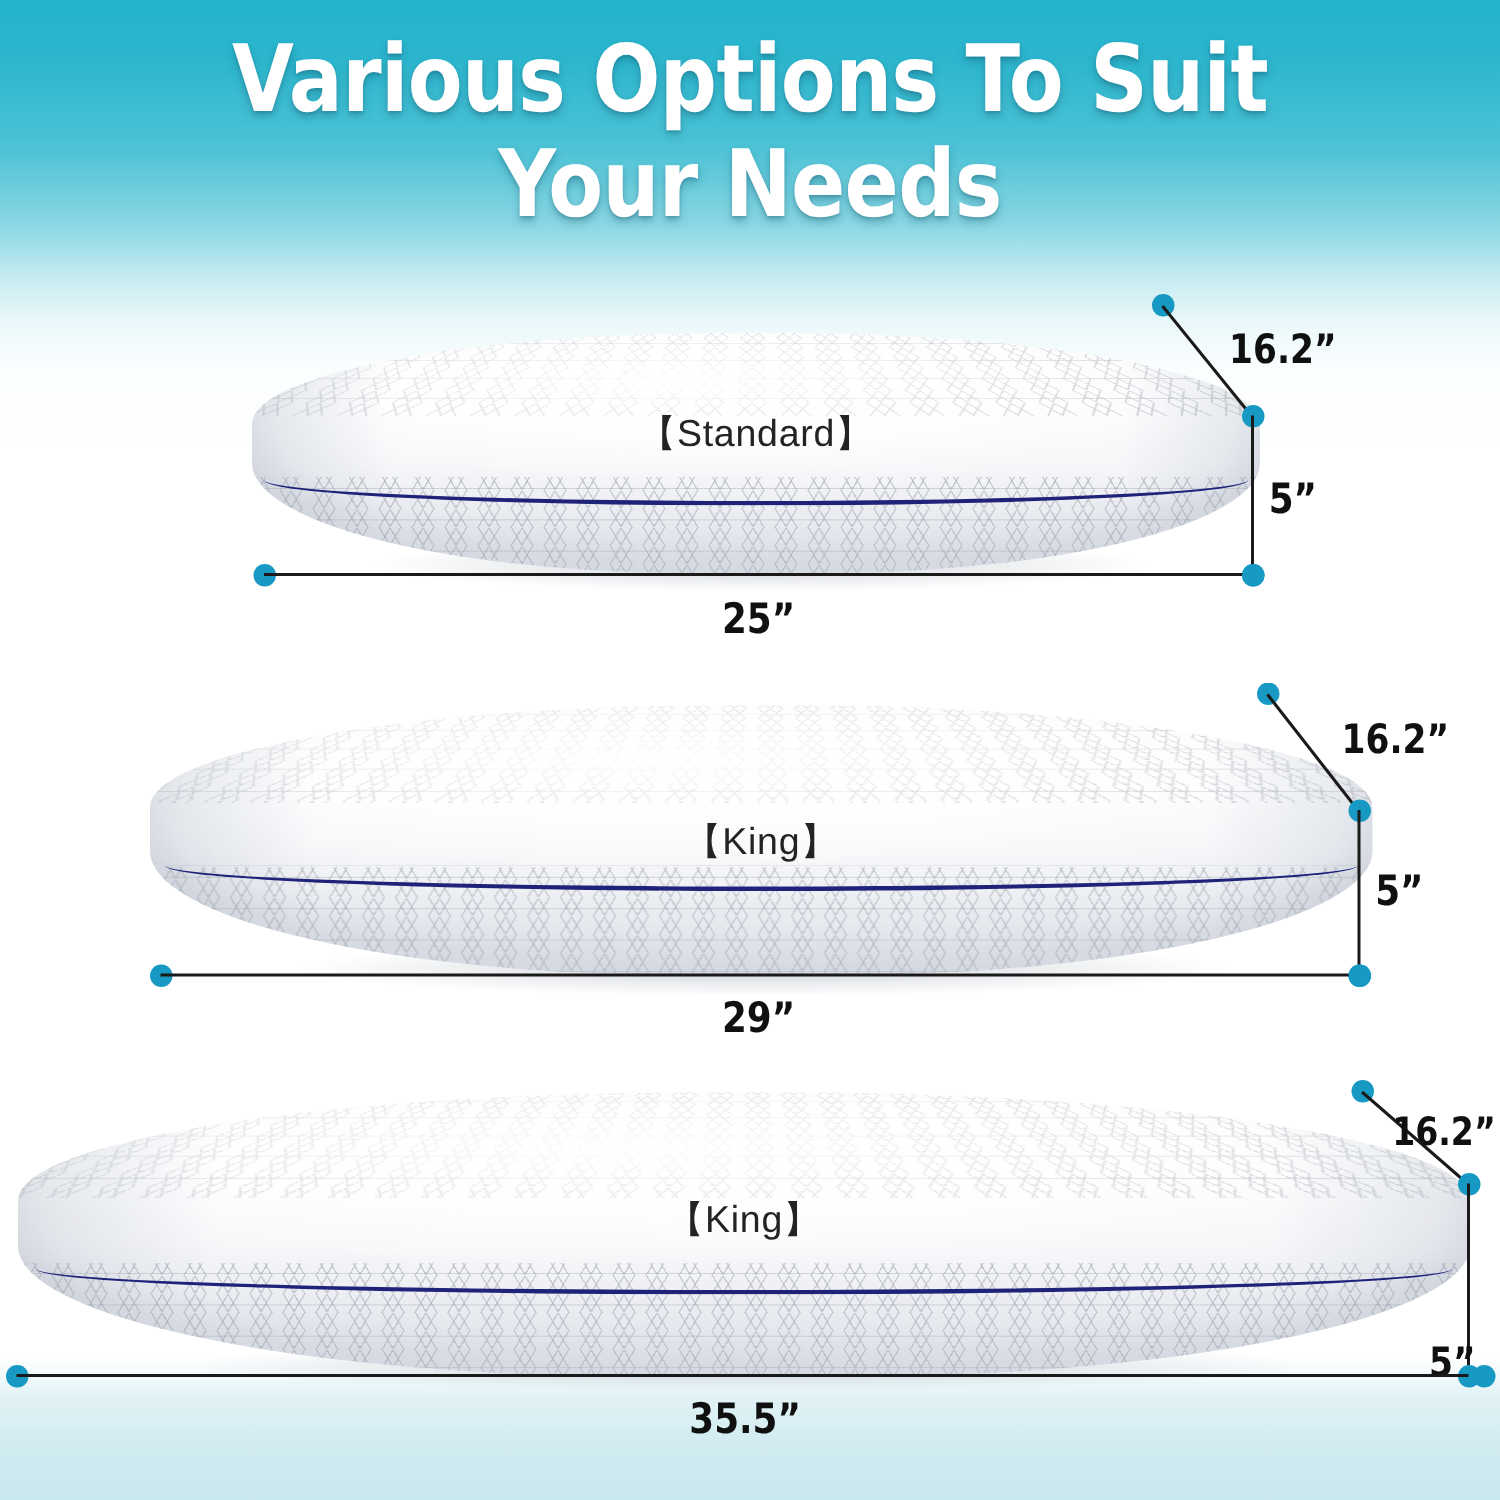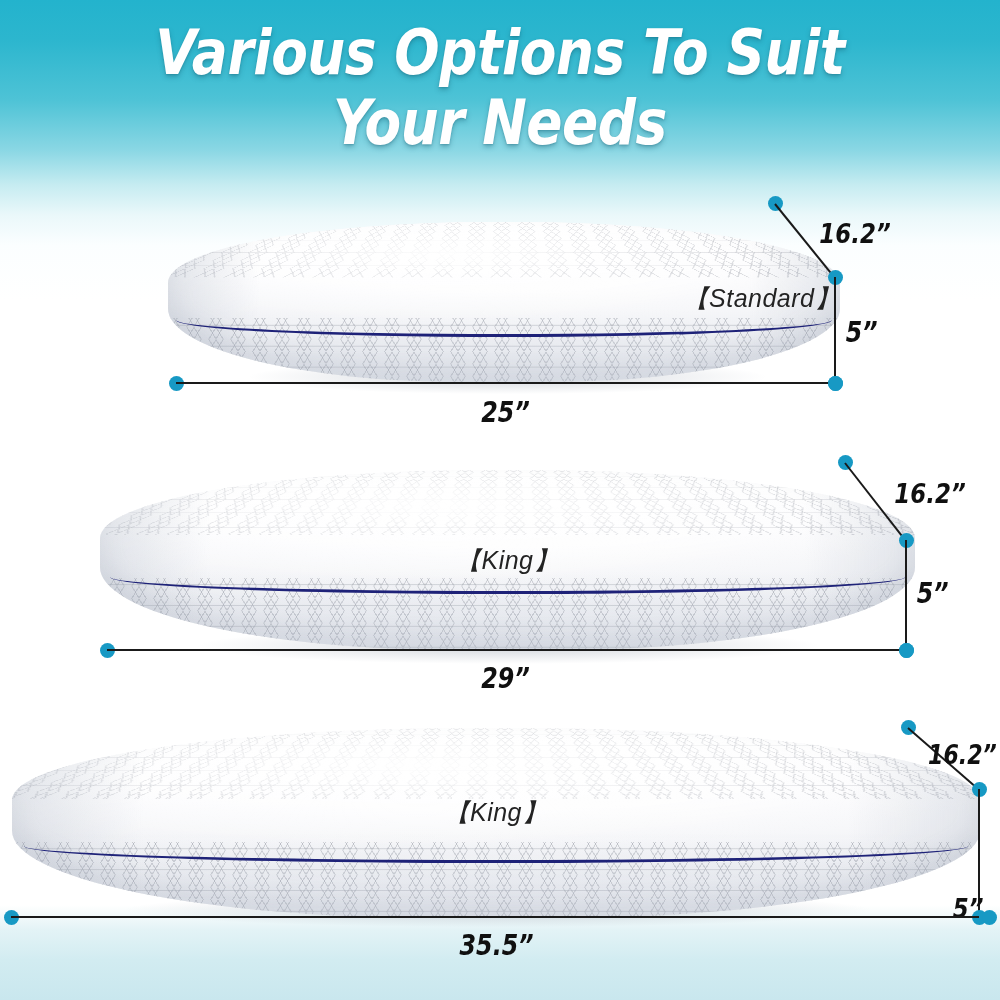--- a/index.html
+++ b/index.html
@@ -17,21 +17,20 @@
         #4ec3d6 100px,
         #8ad7e4 150px,
         #c6ecf1 185px,
         #eaf8fa 215px,
         #fbfeff 245px,
         #ffffff 300px,
         #ffffff 905px,
         #e3f3f6 930px,
         #d2ecf1 960px,
         #c9e7ee 1000px);
-    font-style: italic;
   }
 
   
   .title-wrap{
     position:absolute;left:0;top:22px;width:1000px;text-align:center;
     pointer-events:none;
   }
   .title-line{
     display:block;
     color:#ffffff;
@@ -158,21 +157,21 @@
         <div class="hex top"></div>
       </div>
       <div class="face-front">
         <div class="hex front"></div>
       </div>
       <div class="sheen"></div>
       <div class="edge-left"></div>
       <div class="edge-right"></div>
     </div>
     <div class="piping" style="top:98px;"></div>
-    <div class="pillow-label" style="top:60px;text-align:right;">【Standard】</div>
+    <div class="pillow-label" style="top:50px;">【Standard】</div>
   </div>
 
   <div class="dot" style="left:775px;top:203px;"></div>
   <div class="dline diag" style="left:775px;top:203px;width:95px;transform:rotate(51deg);"></div>
   <div class="dot" style="left:835px;top:277px;"></div>
   <div class="dim-text ctr" style="left: 813px; top: 218px; font-size: 27px;">16.2”</div>
 
   <div class="dline v" style="left:834px;top:277px;height:106px;"></div>
   <div class="dot" style="left:835px;top:383px;"></div>
   <div class="dim-text ctr" style="left: 843px; top: 316px; font-size: 28px;">5”</div>

